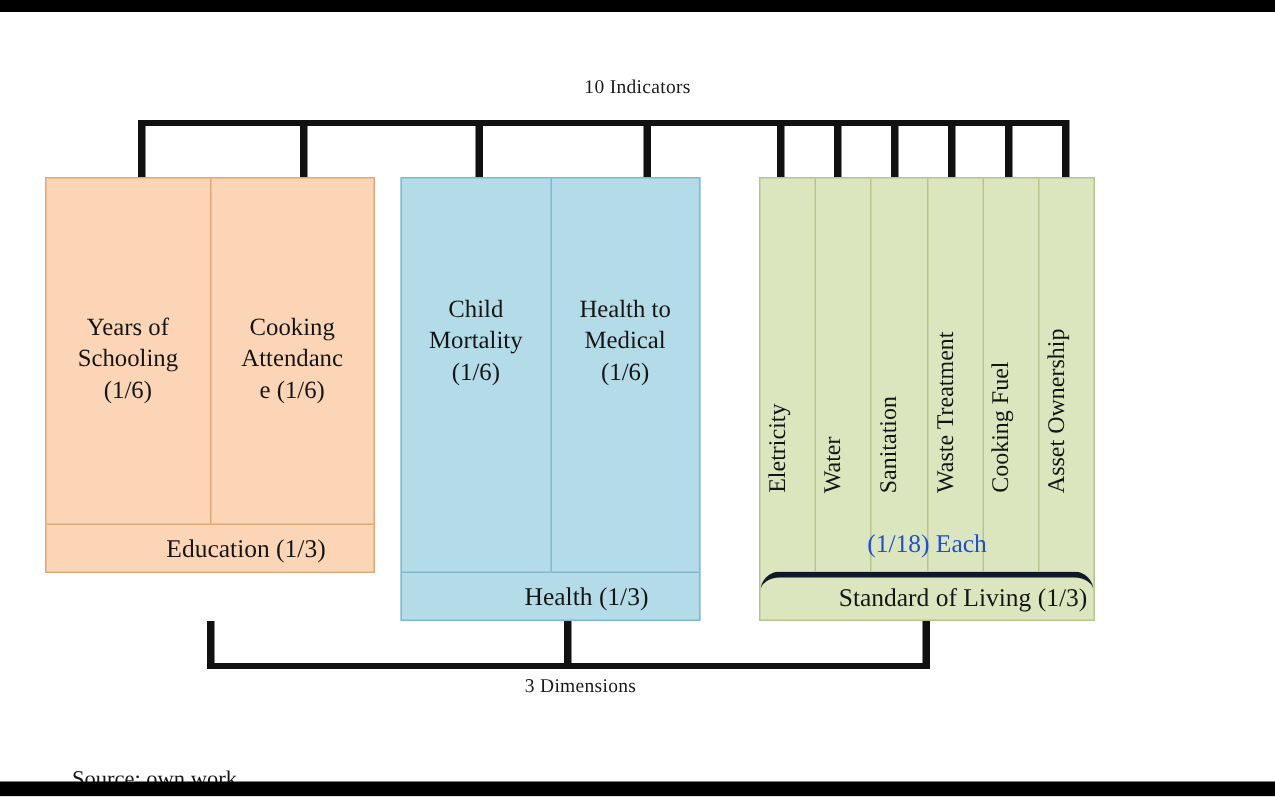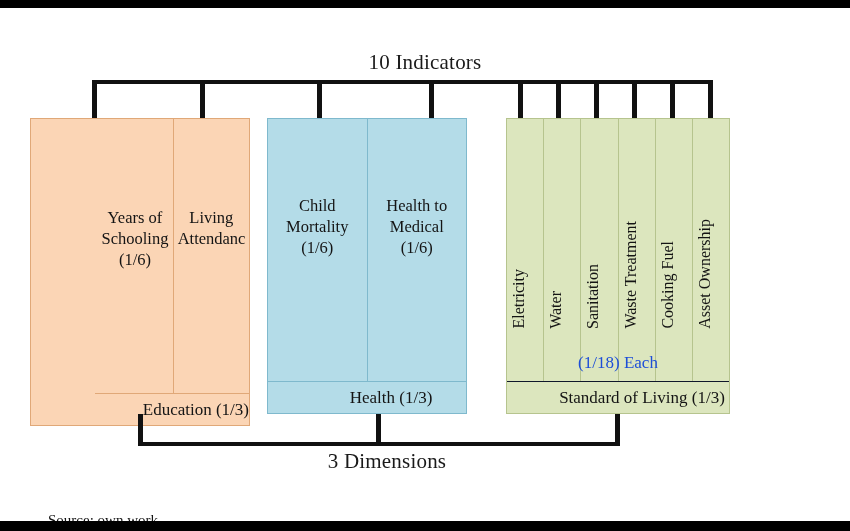--- a/index.html
+++ b/index.html
@@ -28,21 +28,21 @@
   .bar-bottom {
     position: absolute;
     left: 0; top: 521px;
     width: 850px; height: 10px;
     background: #000000;
   }
 
   
   .caption {
     position: absolute;
-    font-size: 21px;
+    font-size: 13px;
     color: #1a1a1a;
     white-space: nowrap;
     letter-spacing: .2px;
   }
   #indicators-caption { left: 0; top: 50px; width: 850px; text-align: center; }
   #dimensions-caption { left: 0; top: 449px; width: 750px; text-align: center; margin-left: 12px; }
 
   .source-note {
     position: absolute;
     left: 48px;
@@ -94,24 +94,23 @@
     justify-content: center;
     font-size: 17px;
     color: #141414;
     box-sizing: border-box;
     white-space: nowrap;
     padding-left: 48px;
   }
 
   
   #block-education {
-    left: 30px; top: 118px; width: 220px; height: 308px;
+    left: 30px; top: 118px; width: 220px; height: 264px;
     background: #fbd5b5;
     border: 1px solid #e0a878;
-    align-items: flex-end;
   }
   #block-education .cell { align-items: flex-start; padding-top: 88px; }
   #block-education .cell + .cell { border-left: 1px solid #e0a878; }
   #block-education .footer-label { border-top: 1px solid #e0a878; }
 
   
   #block-health {
     left: 267px; top: 118px; width: 200px; height: 296px;
     background: #b4dce8;
     border: 1px solid #7fb9cd;
@@ -122,21 +121,21 @@
 
   
   #block-living {
     left: 506px; top: 118px; width: 224px; height: 296px;
     background: #dce6be;
     border: 1px solid #b6c48e;
   }
   #block-living .cols { position: relative; }
   #block-living .cell { align-items: flex-end; padding-bottom: 52px; }
   #block-living .cell + .cell { border-left: 1px solid #b6c48e; }
-  #block-living .footer-label { border-top: 1px solid #0f172a; }
+  #block-living .footer-label { border-top: 4px solid #0f172a; border-radius: 13px; }
   .vtext {
     writing-mode: vertical-rl;
     transform: rotate(180deg);
     font-size: 16px;
     white-space: nowrap;
     line-height: 1;
     color: #141414;
   }
   #living-each {
     position: absolute;
@@ -174,22 +173,23 @@
     <div class="cols">
       <div class="cell">
         <span>
           <span>Years of</span>
           <span>Schooling</span>
           <span>(1/6)</span>
         </span>
       </div>
       <div class="cell">
         <span>
-          <span>Living</span>
+          <span>Cooking</span>
           <span>Attendanc</span>
+          <span>e (1/6)</span>
         </span>
       </div>
     </div>
     <div class="footer-label">Education (1/3)</div>
   </div>
 
   <div class="block" id="block-health">
     <div class="cols">
       <div class="cell">
         <span>

